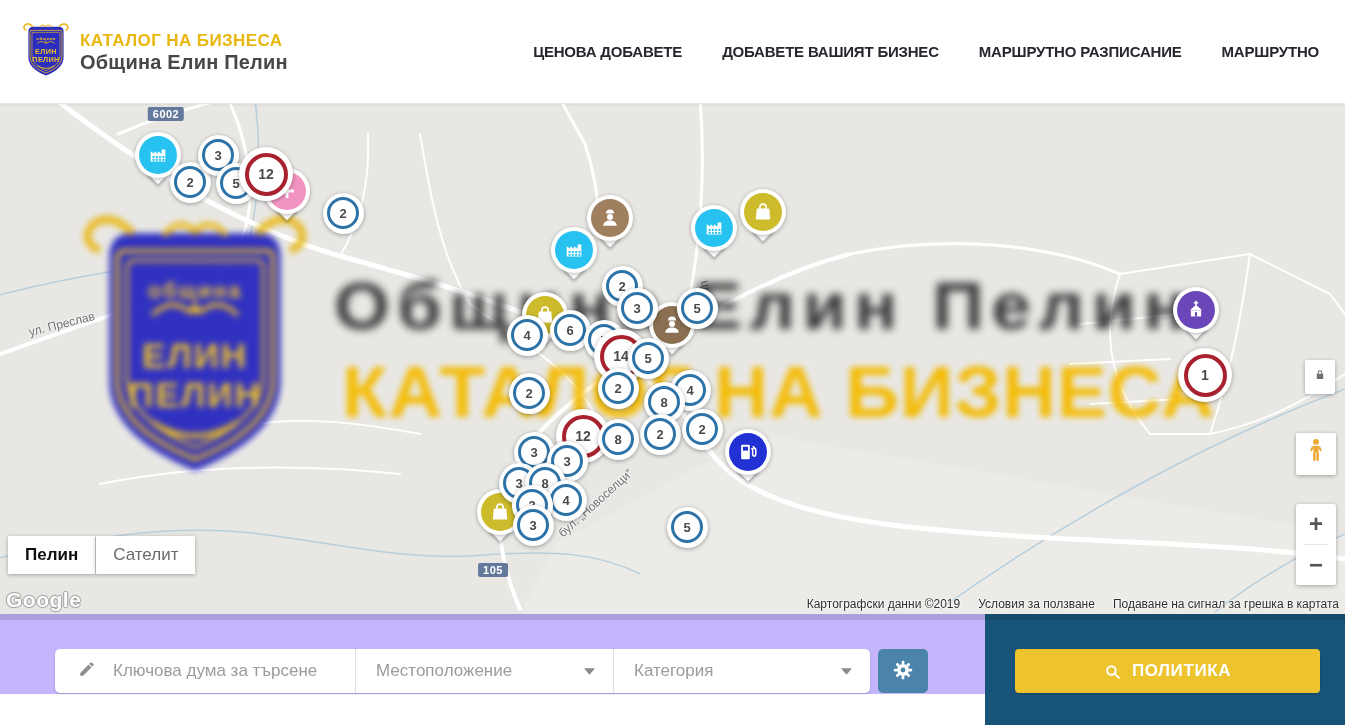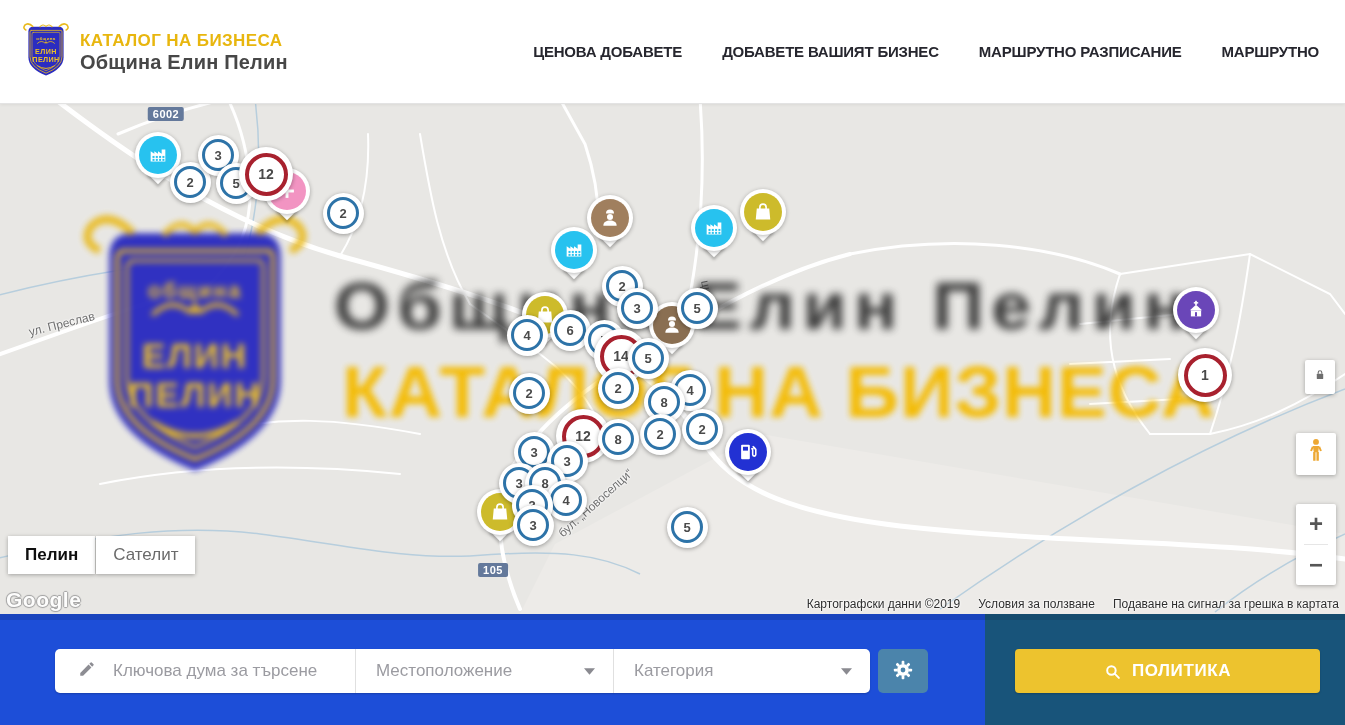--- a/index.html
+++ b/index.html
@@ -66,21 +66,21 @@
                   cursor:pointer;font-family:inherit;line-height:40px;padding:0;}
   .zdiv{height:1px;background:#e6e6e6;margin:0 8px;}
 
   #glogo{position:absolute;left:6px;top:484px;font-size:21px;font-weight:bold;color:#fff;letter-spacing:.5px;z-index:6;cursor:pointer;
          text-shadow:0 1px 1px #9b9b9b,1px 0 1px #9b9b9b,-1px 0 1px #9b9b9b,0 -1px 1px #9b9b9b;opacity:.92;}
   #attr{position:absolute;right:6px;top:493px;display:flex;gap:18px;font-size:12px;color:#2e2e2e;z-index:6;}
   #attr span{text-shadow:0 0 2px #fff,0 0 2px #fff,0 0 3px #fff;}
   #attr span[data-interactable="true"]{cursor:pointer;}
 
   
-  #searchbar{position:absolute;top:614px;left:0;width:1345px;height:111px;background:#1d4ed8;
+  #searchbar{position:absolute;top:614px;left:0;width:1345px;height:80px;background:#c4b5fd;
              box-shadow:inset 0 6px 0 rgba(0,0,0,.12);}
   #sb-dark{position:absolute;left:985px;top:0;width:360px;height:111px;background:#18547a;box-shadow:inset 0 6px 0 rgba(0,0,0,.1);}
   #fieldgroup{position:absolute;left:55px;top:35px;width:815px;height:44px;background:#fff;border-radius:5px;display:flex;
               box-shadow:0 1px 2px rgba(0,0,0,.2);z-index:2;}
   .fg-cell{display:flex;align-items:center;box-sizing:border-box;}
   .fg-key{width:300px;padding-left:23px;gap:15px;}
   .fg-key svg{width:18px;height:18px;}
   #kw{border:0;outline:0;font-size:17px;font-family:inherit;color:#555;width:225px;background:transparent;}
   #kw::placeholder{color:#9b9ba1;opacity:1;}
   .fg-sel{border-left:1px solid #e0e0e0;justify-content:space-between;padding:0 18px 0 20px;font-size:17px;color:#9b9ba1;cursor:pointer;}

